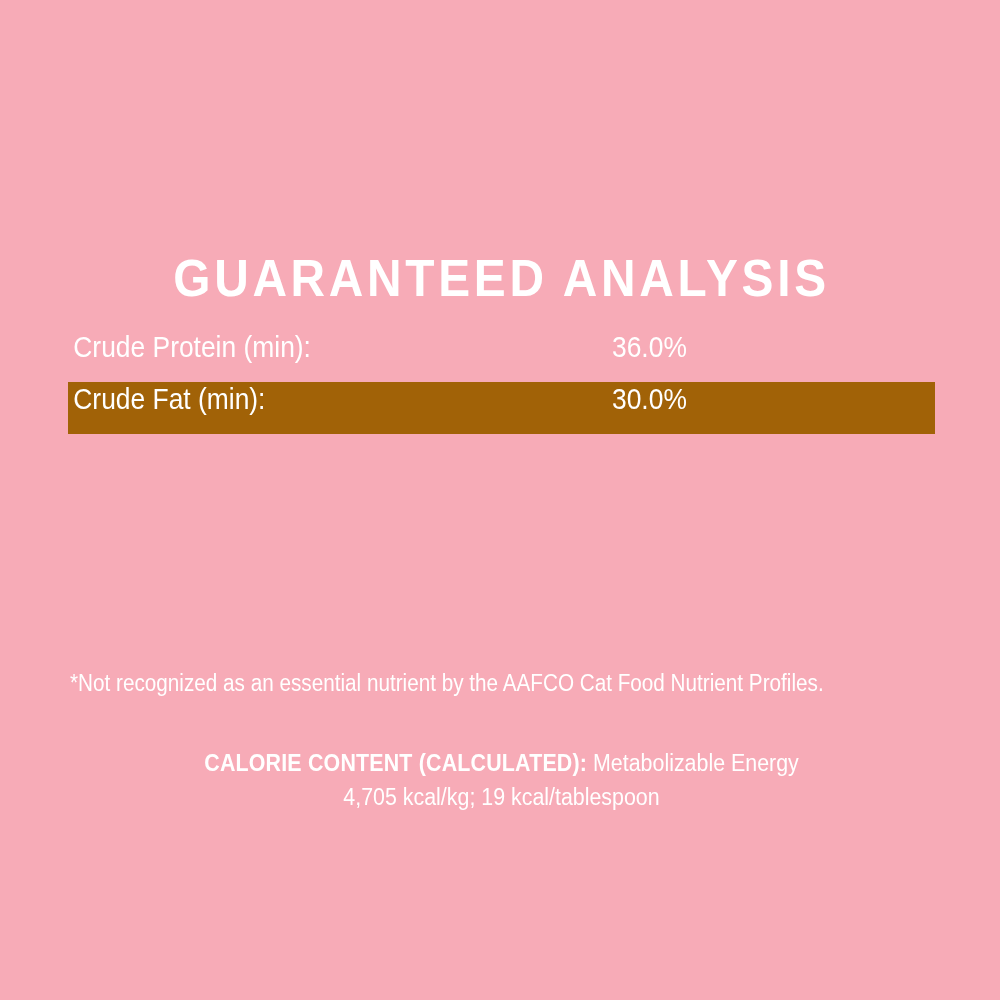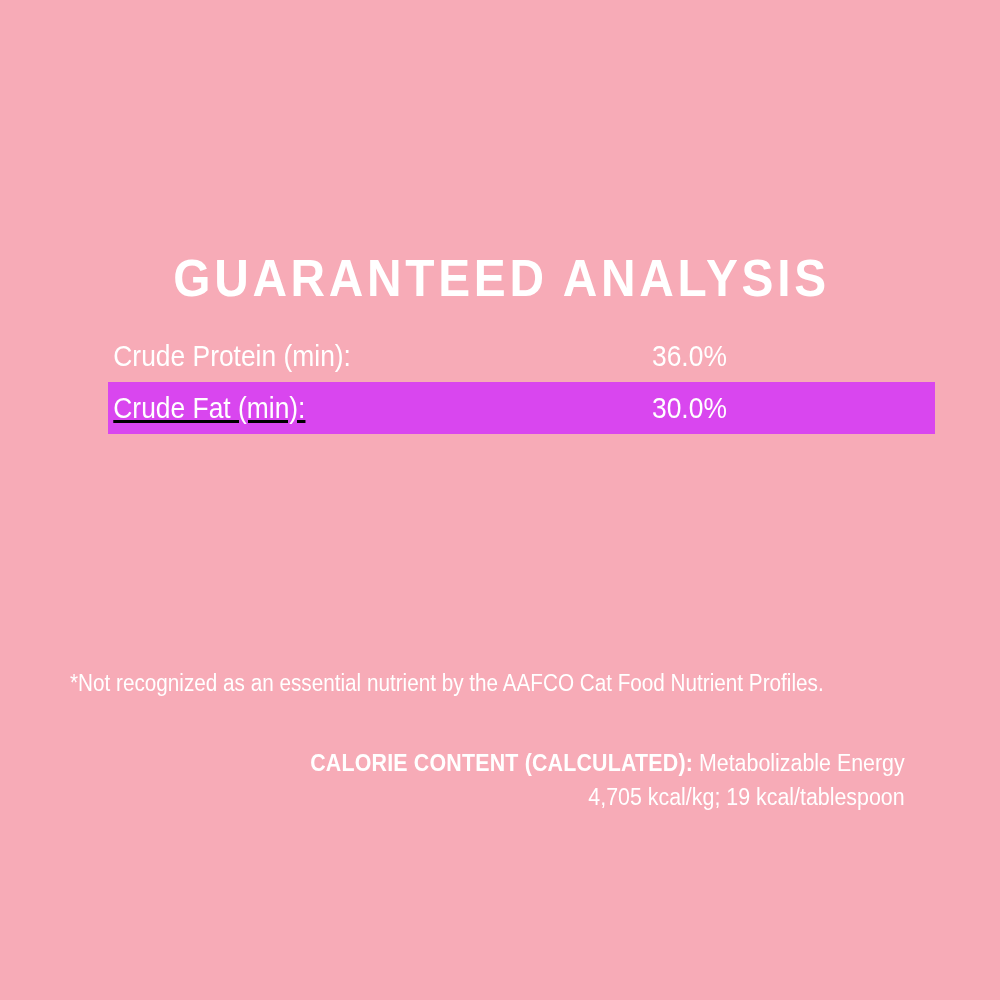--- a/index.html
+++ b/index.html
@@ -46,27 +46,25 @@
   .ga-table {
     position: absolute;
     left: 68px;
     top: 330px;
     width: 867px;
   }
   .ga-row {
     position: relative;
     height: 52px;
     display: flex;
-    align-items: center;
+    align-items: flex-start;
     background: transparent;
-    margin-left: 40px;
   }
   .ga-row.striped {
-    background: #d946ef;
-    text-decoration: underline;
+    background: #a16207;
   }
   .ga-label {
     color: #ffffff;
     font-size: 30px;
     line-height: 34px;
     font-weight: 400;
     transform: scaleX(0.88);
     transform-origin: left center;
     white-space: nowrap;
     padding-left: 6px;
@@ -99,21 +97,21 @@
     transform-origin: left top;
     white-space: nowrap;
   }
 
   
   .calorie-block {
     position: absolute;
     left: 68px;
     top: 748px;
     width: 867px;
-    text-align: right;
+    text-align: center;
     color: #ffffff;
   }
   .calorie-line1 {
     font-size: 23px;
     line-height: 31px;
     white-space: nowrap;
     transform: scaleX(0.93);
   }
   .calorie-line2 {
     font-size: 23px;

